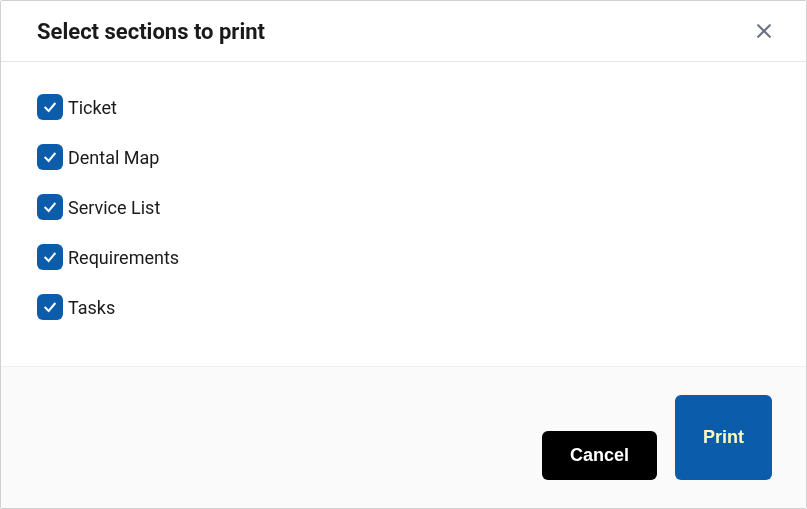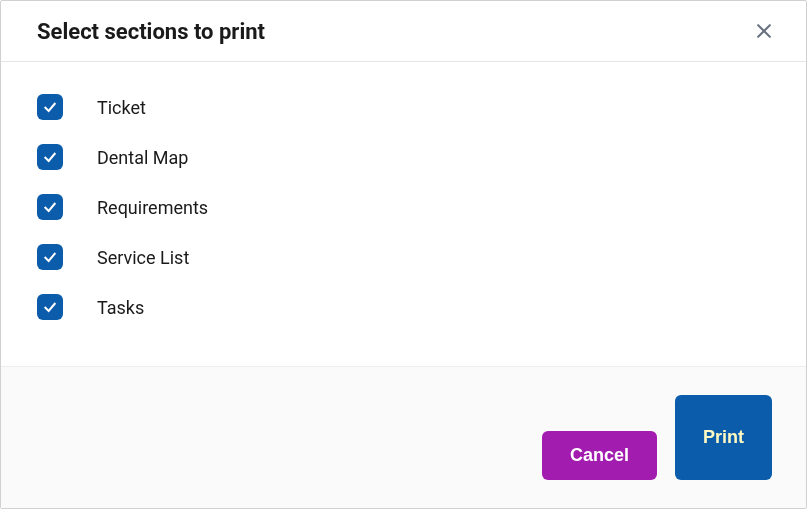--- a/index.html
+++ b/index.html
@@ -54,21 +54,21 @@
       padding: 32px 36px;
     }
     .checkbox-list {
       display: flex;
       flex-direction: column;
       gap: 24px;
     }
     .checkbox-row {
       display: flex;
       align-items: center;
-      gap: 34px;
+      gap: 5px;
     }
     .checkbox {
       width: 26px;
       height: 26px;
       border-radius: 6px;
       background: #0b5cab;
       display: flex;
       align-items: center;
       justify-content: center;
       cursor: pointer;
@@ -97,21 +97,21 @@
     .btn {
       border: none;
       border-radius: 6px;
       font-size: 18px;
       font-weight: 600;
       padding: 14px 28px;
       cursor: pointer;
       min-width: 96px;
     }
     .btn-secondary {
-      background: #a21caf;
+      background: #000000;
       color: #ffffff;
       margin-top: 36px;
     }
     .btn-primary {
       background: #0b5cab;
       color: #fef9c3;
     }
   </style>
 </head>
 <body>
@@ -148,30 +148,30 @@
         </div>
         <span class="checkbox-label">Dental Map</span>
       </div>
 
       <div class="checkbox-row">
         <div class="checkbox">
           <svg viewBox="0 0 24 24">
               <polyline points="4 12 10 18 20 6"></polyline>
             </svg>
         </div>
-        <span class="checkbox-label">Requirements</span>
+        <span class="checkbox-label">Service List</span>
       </div>
 
       <div class="checkbox-row">
         <div class="checkbox">
           <svg viewBox="0 0 24 24">
               <polyline points="4 12 10 18 20 6"></polyline>
             </svg>
         </div>
-        <span class="checkbox-label">Service List</span>
+        <span class="checkbox-label">Requirements</span>
       </div>
 
       <div class="checkbox-row">
         <div class="checkbox">
           <svg viewBox="0 0 24 24">
               <polyline points="4 12 10 18 20 6"></polyline>
             </svg>
         </div>
         <span class="checkbox-label">Tasks</span>
       </div>

